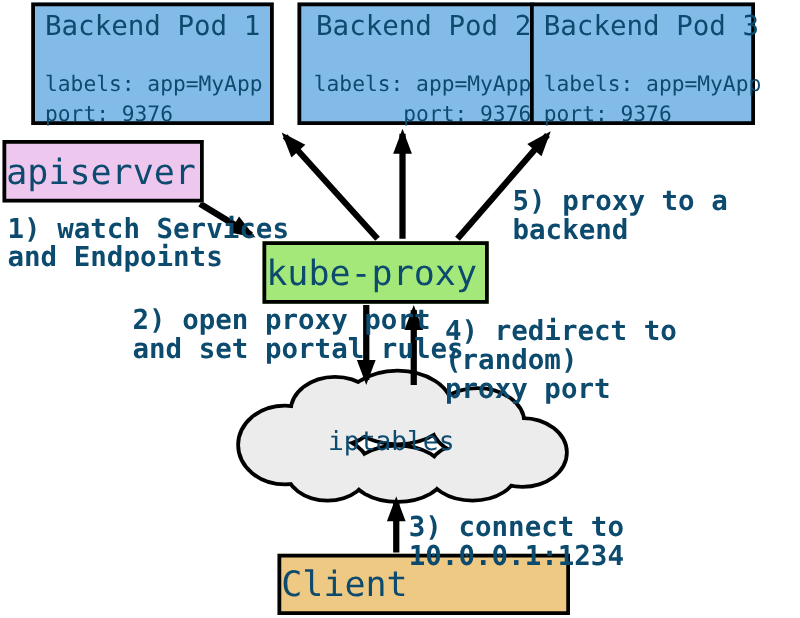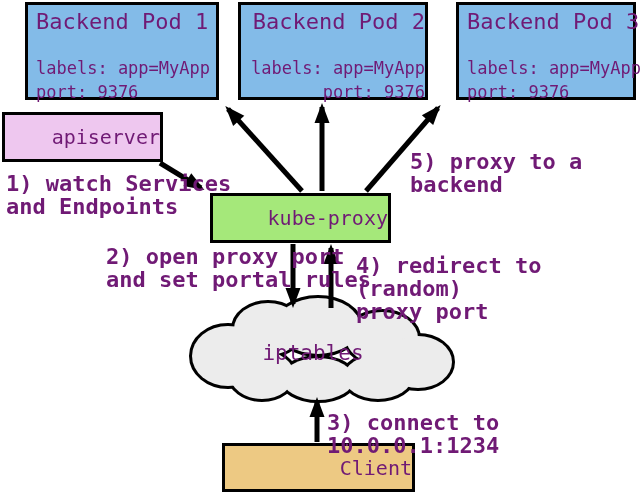--- a/index.html
+++ b/index.html
@@ -2,21 +2,21 @@
 <html><head>
 <meta charset="utf-8">
 <style>
   html, body { margin: 0; padding: 0; background: #ffffff; }
   .canvas {
     position: relative;
     width: 640px;
     height: 494px;
     background: #ffffff;
     font-family: "DejaVu Sans Mono", monospace;
-    color: #701a75;
+    color: #0c4a6e;
     overflow: hidden;
   }
   .layer {
     position: absolute;
     left: 0; top: 0;
     pointer-events: none;
   }
   .node {
     position: absolute;
     box-sizing: border-box;
@@ -32,22 +32,22 @@
   .pod-line {
     font-size: 17px;
     line-height: 24px;
     margin-left: 8px;
     white-space: nowrap;
   }
   .pod-line.first { margin-top: 20px; }
   .titlebox {
     display: flex;
     align-items: center;
-    justify-content: flex-end;
-    font-size: 20px;
+    justify-content: flex-start;
+    font-size: 28px;
     white-space: nowrap;
   }
   .annot {
     position: absolute;
     font-size: 22px;
     font-weight: bold;
     line-height: 23px;
     white-space: pre-line;
   }
   .cloud-label {
@@ -108,37 +108,37 @@
     <div class="pod-line first">labels: app=MyApp</div>
     <div class="pod-line">port: 9376</div>
   </div>
 
   <div class="node pod" style="left: 238px; width: 190px; background-color: rgb(131, 187, 232); text-align: right;">
     <div class="pod-title">Backend Pod 2</div>
     <div class="pod-line first">labels: app=MyApp</div>
     <div class="pod-line">port: 9376</div>
   </div>
 
-  <div class="node pod" style="left: 456px; width: 180px; background-color: rgb(131, 187, 232);">
+  <div class="node pod" style="left: 424px; width: 180px; background-color: rgb(131, 187, 232);">
     <div class="pod-title">Backend Pod 3</div>
     <div class="pod-line first">labels: app=MyApp</div>
     <div class="pod-line">port: 9376</div>
   </div>
 
   <div class="node titlebox" style="left: 2px; top: 112px; width: 161px; height: 50px; background-color: rgb(238, 199, 239);">
     <span>apiserver</span>
   </div>
 
   <div class="node titlebox" style="left: 210px; top: 193px; width: 181px; height: 50px; background-color: rgb(165, 232, 122);">
     <span>kube-proxy</span>
   </div>
 
   <div class="cloud-label" style="left:253px; top:341px; width:120px;">iptables</div>
 
-  <div class="node titlebox" style="left: 222px; top: 443px; width: 193px; height: 49px; background-color: rgb(237, 201, 131);">
+  <div class="node titlebox" style="left: 222px; top: 443px; width: 234px; height: 49px; background-color: rgb(237, 201, 131);">
     <span>Client</span>
   </div>
 
   <div class="annot" style="left:6px; top:172px;">1) watch Services
 and Endpoints</div>
   <div class="annot" style="left:70px; top:245px;margin-left:36px;">2) open proxy port
 and set portal rules</div>
   <div class="annot" style="left:327px; top:411px;">3) connect to 10.0.0.1:1234</div>
   <div class="annot" style="left:356px; top:254px;">4) redirect to (random)
 proxy port</div>

